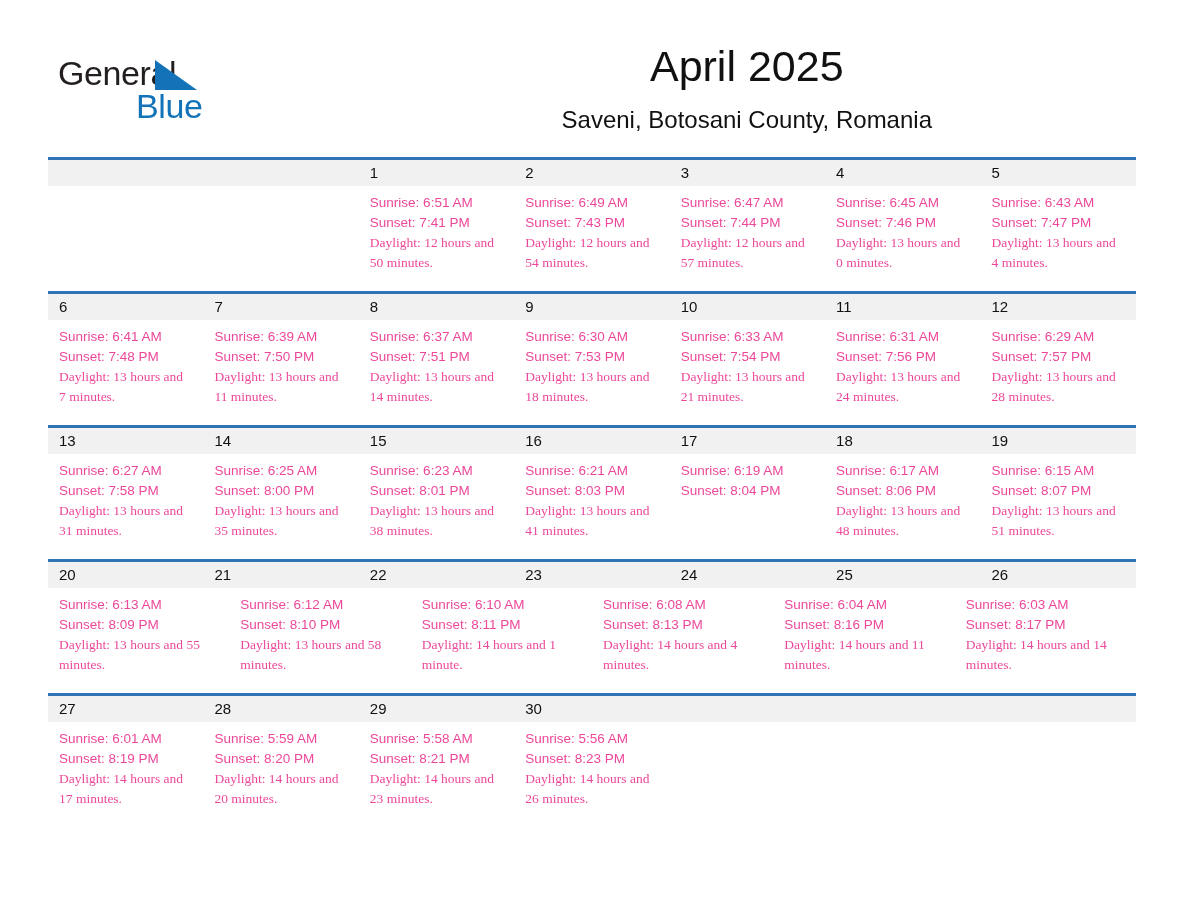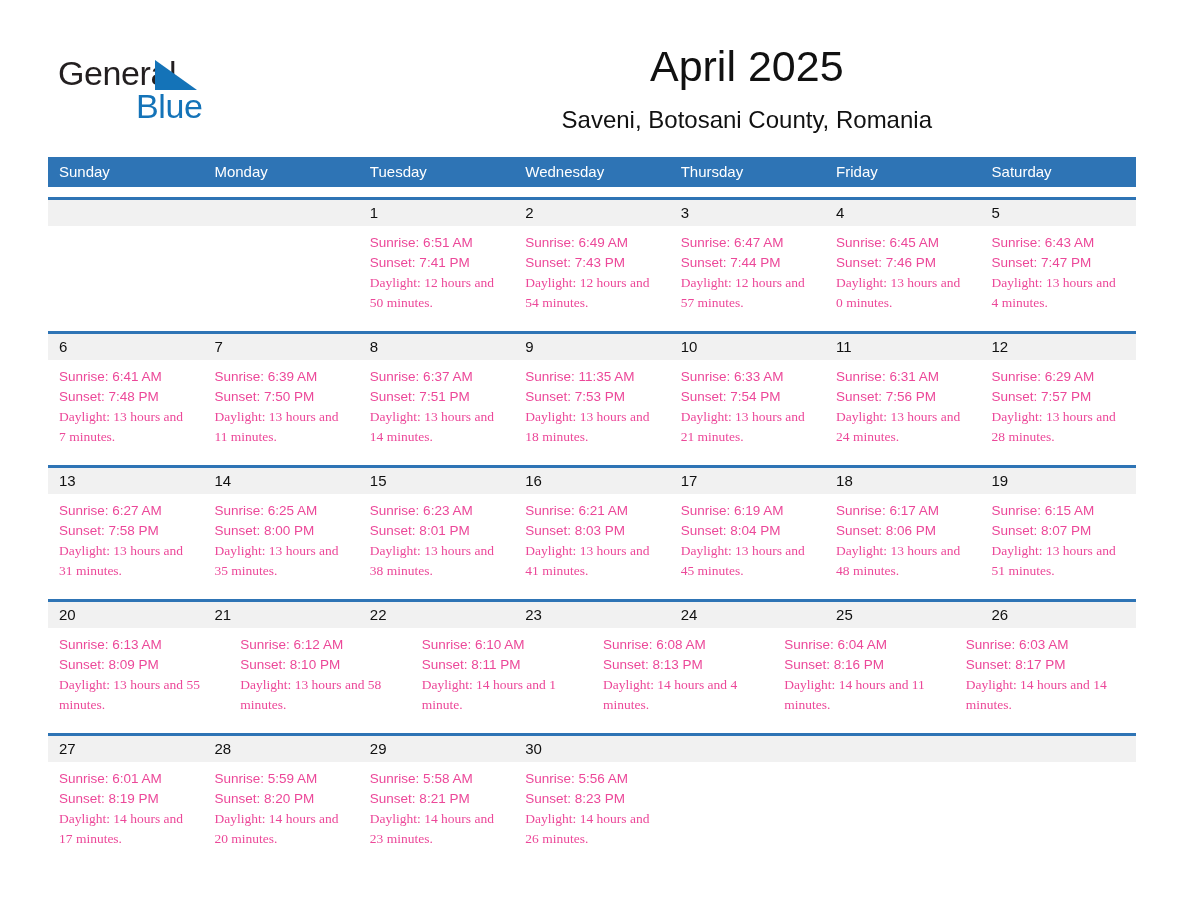--- a/index.html
+++ b/index.html
@@ -172,29 +172,20 @@
 
     <div class="title-block">
       <h1 class="cal-title">April 2025</h1>
       <h2 class="cal-subtitle">Saveni, Botosani County, Romania</h2>
     </div>
 
   </div>
 
   <div class="calendar">
 
-    <div class="weekdays">
-      <div class="weekday">Sunday</div>
-      <div class="weekday">Monday</div>
-      <div class="weekday">Tuesday</div>
-      <div class="weekday">Wednesday</div>
-      <div class="weekday">Thursday</div>
-      <div class="weekday">Friday</div>
-      <div class="weekday">Saturday</div>
-    </div>
 
     <div class="week">
       <div class="week-daterow">
         <div class="daynum"></div>
         <div class="daynum"></div>
         <div class="daynum">1</div>
         <div class="daynum">2</div>
         <div class="daynum">3</div>
         <div class="daynum">4</div>
         <div class="daynum">5</div>
@@ -250,21 +241,21 @@
           <div class="line">Sunrise: 6:39 AM</div>
           <div class="line">Sunset: 7:50 PM</div>
           <div class="daylight">Daylight: 13 hours and 11 minutes.</div>
         </div>
         <div class="cell">
           <div class="line">Sunrise: 6:37 AM</div>
           <div class="line">Sunset: 7:51 PM</div>
           <div class="daylight">Daylight: 13 hours and 14 minutes.</div>
         </div>
         <div class="cell">
-          <div class="line">Sunrise: 11:35 AM</div>
+          <div class="line">Sunrise: 6:30 AM</div>
           <div class="line">Sunset: 7:53 PM</div>
           <div class="daylight">Daylight: 13 hours and 18 minutes.</div>
         </div>
         <div class="cell">
           <div class="line">Sunrise: 6:33 AM</div>
           <div class="line">Sunset: 7:54 PM</div>
           <div class="daylight">Daylight: 13 hours and 21 minutes.</div>
         </div>
         <div class="cell">
           <div class="line">Sunrise: 6:31 AM</div>
@@ -306,21 +297,20 @@
           <div class="daylight">Daylight: 13 hours and 38 minutes.</div>
         </div>
         <div class="cell">
           <div class="line">Sunrise: 6:21 AM</div>
           <div class="line">Sunset: 8:03 PM</div>
           <div class="daylight">Daylight: 13 hours and 41 minutes.</div>
         </div>
         <div class="cell">
           <div class="line">Sunrise: 6:19 AM</div>
           <div class="line">Sunset: 8:04 PM</div>
-          <div class="daylight">Daylight: 13 hours and 45 minutes.</div>
         </div>
         <div class="cell">
           <div class="line">Sunrise: 6:17 AM</div>
           <div class="line">Sunset: 8:06 PM</div>
           <div class="daylight">Daylight: 13 hours and 48 minutes.</div>
         </div>
         <div class="cell">
           <div class="line">Sunrise: 6:15 AM</div>
           <div class="line">Sunset: 8:07 PM</div>
           <div class="daylight">Daylight: 13 hours and 51 minutes.</div>

